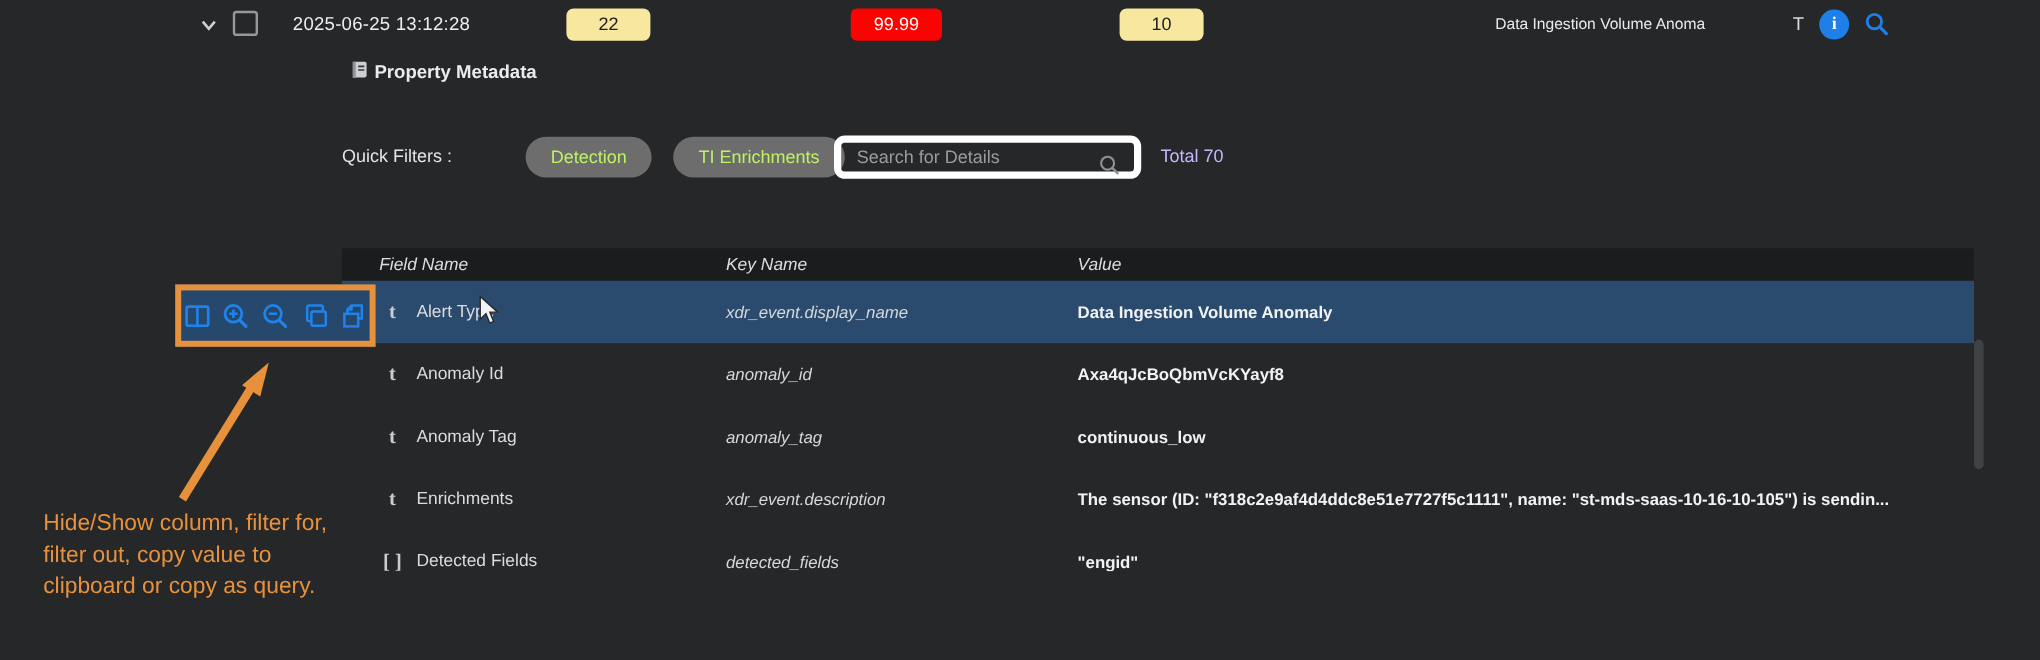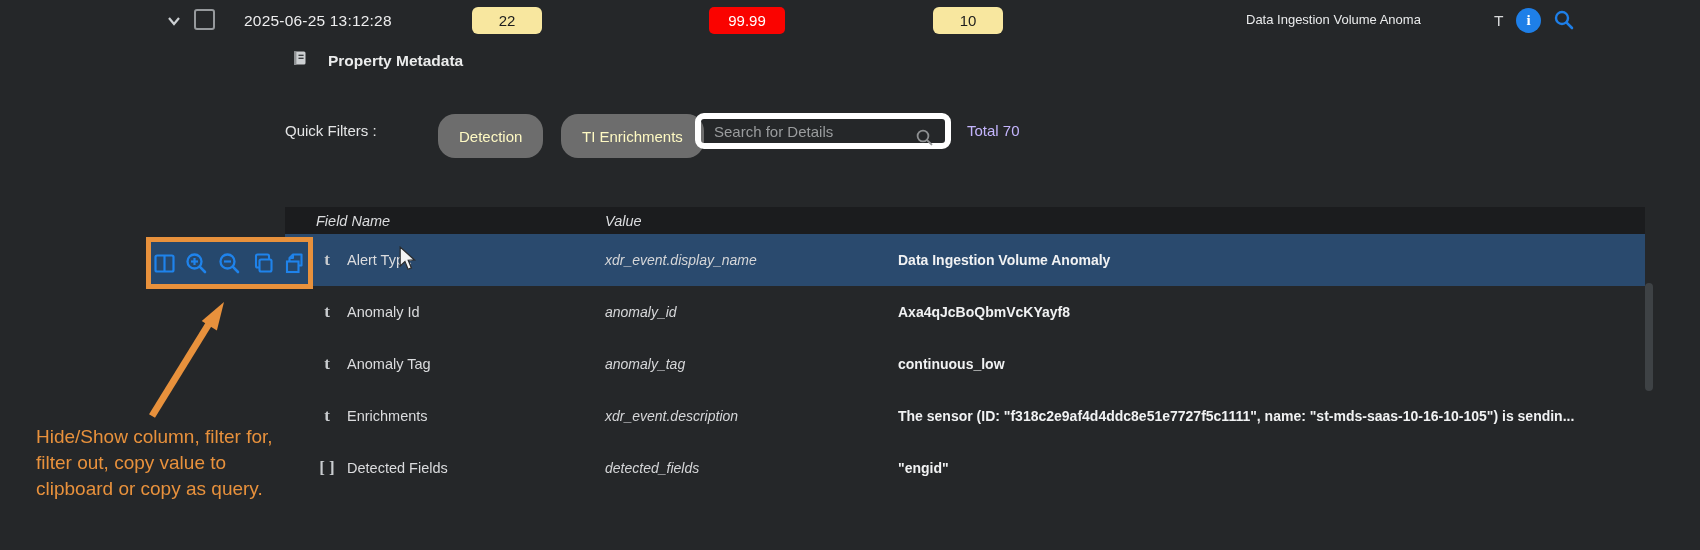--- a/index.html
+++ b/index.html
@@ -24,26 +24,26 @@
   .badge-2 { left:692px; top:7px; width:76px; }
   .badge-3 { left:916px; top:7px; width:70px; }
   .alert-name { left:1246px; top:12px; width:249px; font-size:13px; color:#eaebec; white-space:nowrap; overflow:hidden; }
   .t-col { left:1494px; top:12px; font-size:15.5px; color:#d8d9da; }
   .info-ic { left:1516px; top:8px; width:25px; height:25px; border-radius:50%; background:#1E7FE8; color:#fff;
              display:flex; align-items:center; justify-content:center;
              font-family:"Liberation Serif", serif; font-weight:bold; font-size:15px; cursor:pointer; }
   .search-ic-top { left:1552px; top:8px; cursor:pointer; }
 
   
-  .panel-title { left:290px; top:49px; display:flex; align-items:center; gap:19px; }
+  .panel-title { left:290px; top:49px; display:flex; align-items:center; gap:3px; }
   .panel-title .txt { font-size:15.5px; font-weight:600; color:#ebecec; }
 
   
   .qf-label { left:285px; top:122px; font-size:15px; color:#e4e5e6; }
-  .pill { top:114px; height:44px; border-radius:17px; background:#6D6D6D; color:#fef9c3;
+  .pill { top:114px; height:34px; border-radius:17px; background:#6D6D6D; color:#bef264;
           display:flex; align-items:center; padding:0 21px; font-size:15px; cursor:pointer; }
   .pill-1 { left:438px; }
   .pill-2 { left:561px; }
   .search-box { left:695px; top:113px; width:256px; height:36px; border:6px solid #ffffff; border-radius:9px; }
   .search-box input { width:100%; height:100%; background:transparent; border:none; outline:none;
                       padding:0 38px 0 13px; font-family:"Liberation Sans",sans-serif; font-size:15px; color:#d9dadb; }
   .search-box input::placeholder { color:#9a9c9e; }
   .search-box svg { position:absolute; right:10px; top:8px; }
   .total { left:967px; top:122px; font-size:15px; color:#c4b5fd; }
 
@@ -112,20 +112,21 @@
   <svg width="21" height="21" viewBox="0 0 21 21">
       <circle cx="9" cy="9" r="5.4" fill="none" stroke="#8e9092" stroke-width="1.8"></circle>
       <line x1="13.1" y1="13.1" x2="17.4" y2="17.4" stroke="#8e9092" stroke-width="2" stroke-linecap="round"></line>
     </svg>
 </div>
 <span class="abs total">Total 70</span>
 
 <div class="abs tbl">
   <div class="thead">
     <span class="h1">Field Name</span>
+    <span>Key Name</span>
     <span>Value</span>
   </div>
 
   <div class="trow hl">
     <span class="c-field">
         <span class="type-ic">t</span>
         <span>Alert Type</span>
       </span>
     <span class="c-key">xdr_event.display_name</span>
     <span class="c-val">Data Ingestion Volume Anomaly</span>

